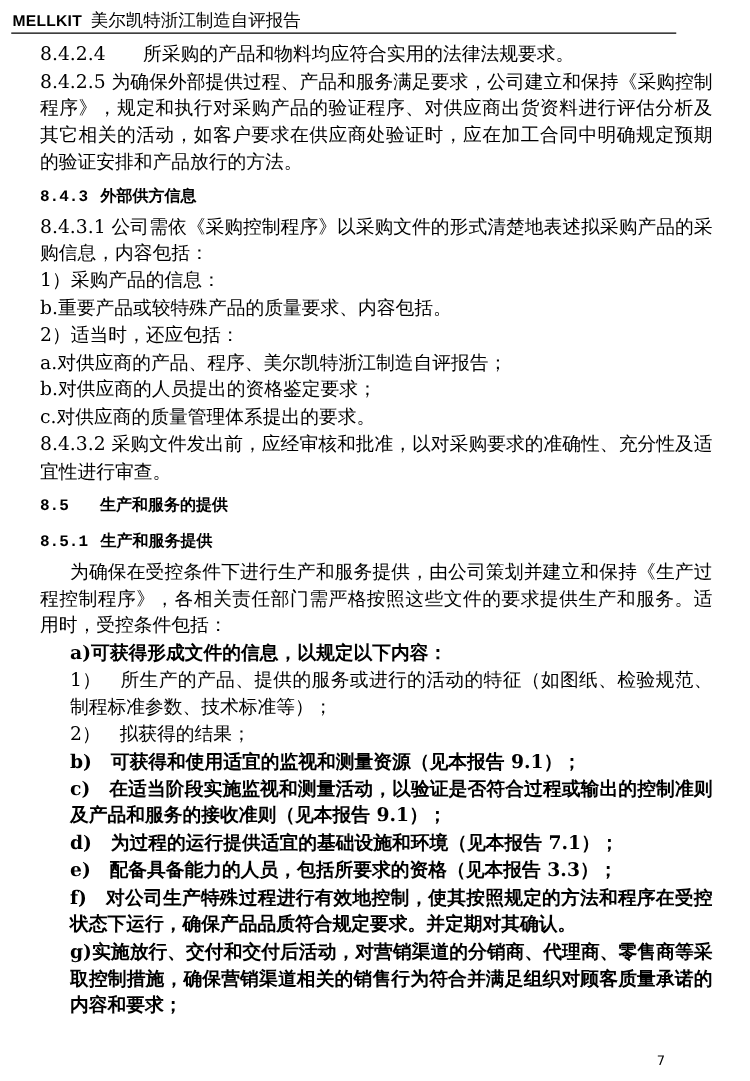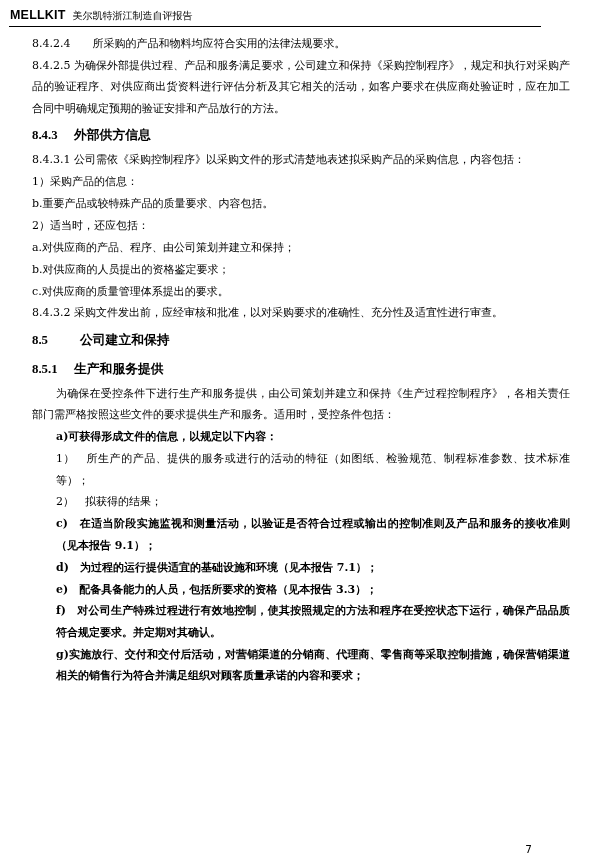--- a/index.html
+++ b/index.html
@@ -35,21 +35,21 @@
   }
   .brand {
     font-family: "Liberation Sans", sans-serif;
     font-size: 12.5px;
     font-weight: bold;
     letter-spacing: 0.2px;
     color: #000;
   }
   .header-title {
     font-family: Liberation Sans, sans-serif;
-    font-size: 10px;
+    font-size: 14px;
     color: #000;
   }
   .header-rule {
     position: absolute;
     top: 26px;
     left: 9px;
     right: 9px;
     border-bottom: 1px solid #000;
     height: 0;
   }
@@ -63,24 +63,24 @@
   p {
     margin: 0 0 0.5px 0;
     font-size: 12.2px;
     line-height: 21.4px;
     text-align: justify;
     text-justify: inter-ideograph;
     font-family: "DejaVu Serif", "Liberation Serif", serif;
   }
   .body-text {
     font-family: "DejaVu Serif", serif;
-    font-size: 11px;
+    font-size: 15px;
   }
   .heading {
-    font-family: Liberation Serif, serif;
+    font-family: Liberation Mono, monospace;
     font-weight: bold;
     font-size: 12.8px;
     line-height: 25px;
     margin: 4px 0 1px 0;
   }
   .heading .num {
     display: inline-block;
     min-width: 38px;
   }
   .heading.h-sub .num {
@@ -128,37 +128,38 @@
     <p class="body-text">8.4.2.5 为确保外部提供过程、产品和服务满足要求，公司建立和保持《采购控制程序》，规定和执行对采购产品的验证程序、对供应商出货资料进行评估分析及其它相关的活动，如客户要求在供应商处验证时，应在加工合同中明确规定预期的验证安排和产品放行的方法。</p>
 
     <div class="heading h-sub">
       <span class="num">8.4.3</span><span class="txt">外部供方信息</span>
     </div>
 
     <p class="body-text">8.4.3.1 公司需依《采购控制程序》以采购文件的形式清楚地表述拟采购产品的采购信息，内容包括：</p>
     <p class="body-text">1）采购产品的信息：</p>
     <p class="body-text">b.重要产品或较特殊产品的质量要求、内容包括。</p>
     <p class="body-text">2）适当时，还应包括：</p>
-    <p class="body-text">a.对供应商的产品、程序、由公司策划并建立和保持；</p>
+    <p class="body-text">a.对供应商的产品、程序、美尔凯特浙江制造自评报告；</p>
     <p class="body-text">b.对供应商的人员提出的资格鉴定要求；</p>
     <p class="body-text">c.对供应商的质量管理体系提出的要求。</p>
     <p class="body-text">8.4.3.2 采购文件发出前，应经审核和批准，以对采购要求的准确性、充分性及适宜性进行审查。</p>
 
     <div class="heading">
-      <span class="num">8.5</span><span class="txt">公司建立和保持</span>
+      <span class="num">8.5</span><span class="txt">生产和服务的提供</span>
     </div>
 
     <div class="heading h-sub">
       <span class="num">8.5.1</span><span class="txt">生产和服务提供</span>
     </div>
 
     <p class="body-text indent-para">为确保在受控条件下进行生产和服务提供，由公司策划并建立和保持《生产过程控制程序》，各相关责任部门需严格按照这些文件的要求提供生产和服务。适用时，受控条件包括：</p>
     <p class="body-text sub-item">a)可获得形成文件的信息，以规定以下内容：</p>
     <p class="body-text sub-item2">1）　所生产的产品、提供的服务或进行的活动的特征（如图纸、检验规范、制程标准参数、技术标准等）；</p>
     <p class="body-text sub-item2">2）　拟获得的结果；</p>
+    <p class="body-text sub-item">b)　可获得和使用适宜的监视和测量资源（见本报告 9.1）；</p>
     <p class="body-text sub-item">c)　在适当阶段实施监视和测量活动，以验证是否符合过程或输出的控制准则及产品和服务的接收准则（见本报告 9.1）；</p>
     <p class="body-text sub-item">d)　为过程的运行提供适宜的基础设施和环境（见本报告 7.1）；</p>
     <p class="body-text sub-item">e)　配备具备能力的人员，包括所要求的资格（见本报告 3.3）；</p>
     <p class="body-text sub-item">f)　对公司生产特殊过程进行有效地控制，使其按照规定的方法和程序在受控状态下运行，确保产品品质符合规定要求。并定期对其确认。</p>
     <p class="body-text sub-item">g)实施放行、交付和交付后活动，对营销渠道的分销商、代理商、零售商等采取控制措施，确保营销渠道相关的销售行为符合并满足组织对顾客质量承诺的内容和要求；</p>
 
   </div>
 
   <div class="footer">7</div>
 

